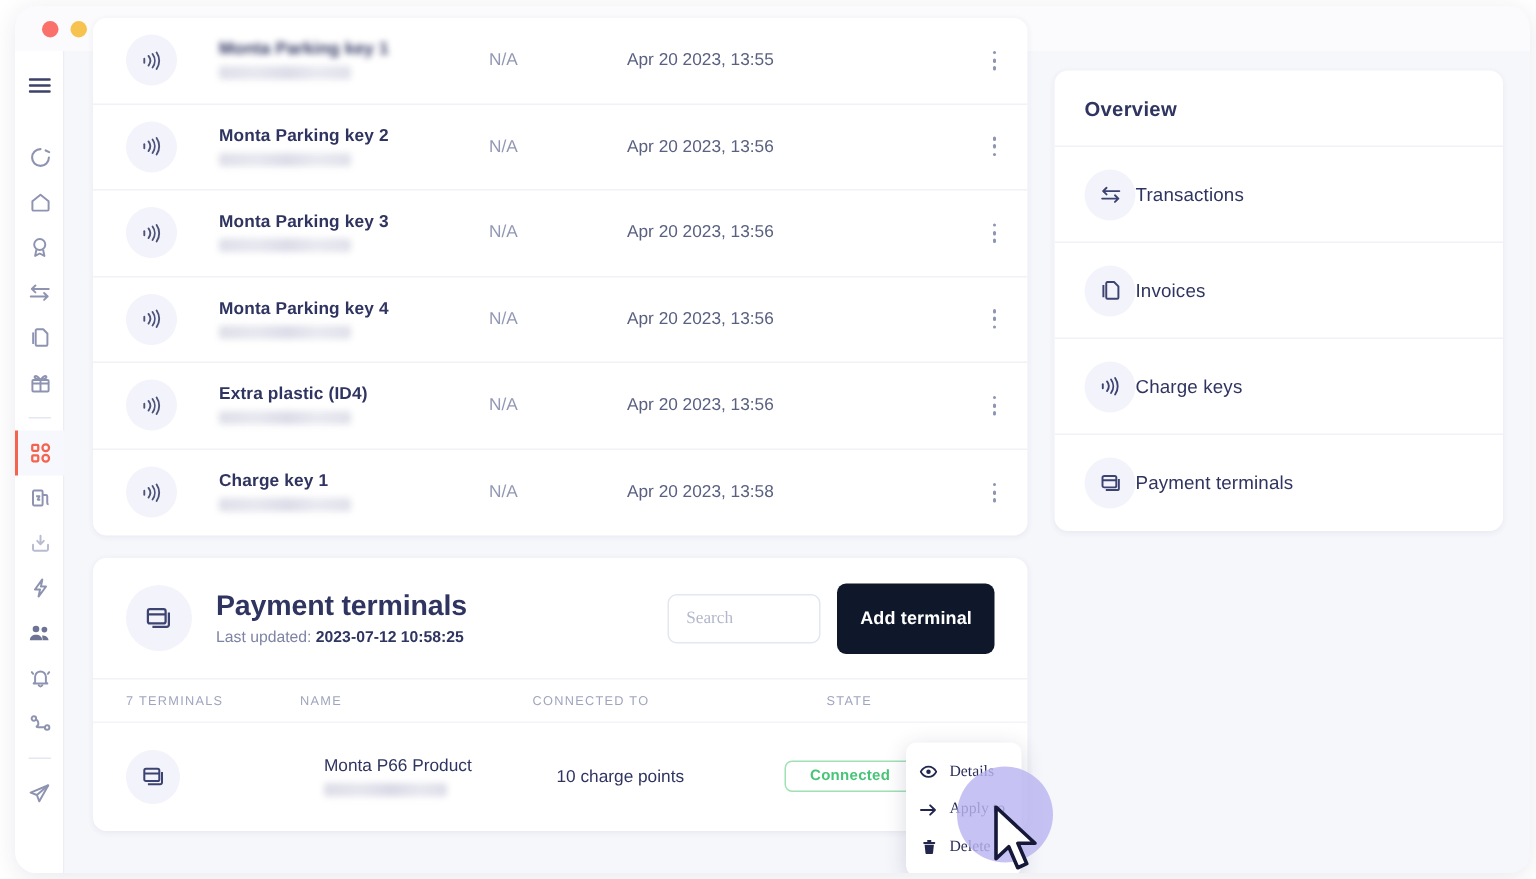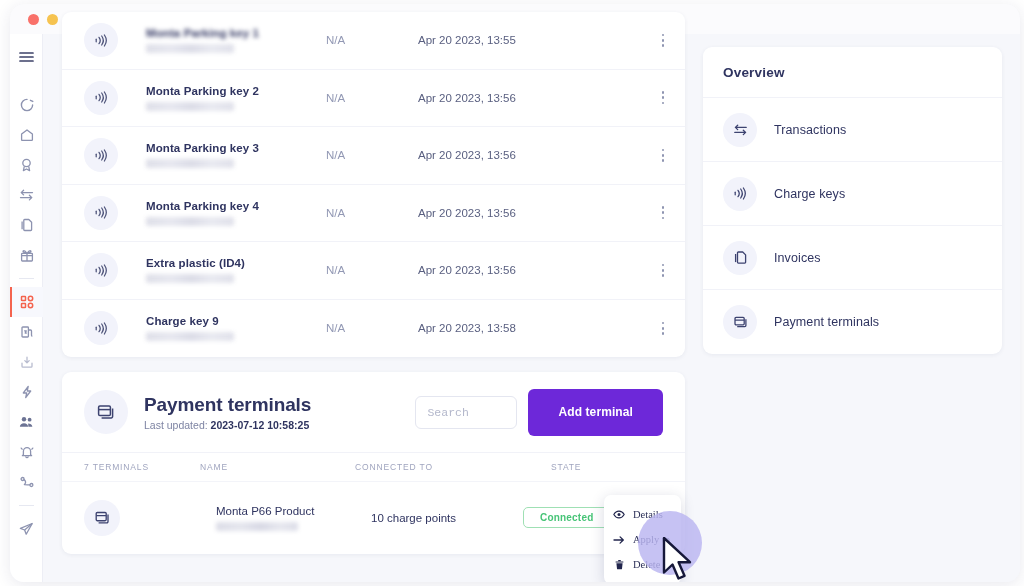--- a/index.html
+++ b/index.html
@@ -203,21 +203,21 @@
   }
   .ov-row {
     height: 64px;
     display: flex;
     align-items: center;
     padding-left: 20px;
     border-bottom: 1px solid #f1f2f8;
   }
   .ov-row:last-child { border-bottom: none; }
   .ov-label {
-    margin-left: 17px;
+    margin-left: 0;
     font-size: 12.5px;
     color: #2f3460;
     letter-spacing: .1px;
   }
 
   
   .terms-card {
     position: absolute;
     left: 52px;
     top: 338px;
@@ -267,30 +267,30 @@
   }
   .search-input {
     width: 102px;
     height: 33px;
     border: 1px solid #e4e6f0;
     border-radius: 6px;
     background: #fff;
     padding: 0 11px;
     font-size: 11.5px;
     color: #2f3460;
-    font-family: Liberation Mono, monospace;
+    font-family: Liberation Serif, serif;
     outline: none;
   }
   .search-input::placeholder { color: #b3b7cb; }
   .add-btn {
     height: 47px;
-    padding: 0 30px;
+    padding: 0 15px;
     border: none;
     border-radius: 6px;
-    background: #6d28d9;
+    background: #0f172a;
     color: #ffffff;
     font-size: 12px;
     font-weight: bold;
     letter-spacing: .1px;
     cursor: pointer;
     font-family: "Liberation Sans", sans-serif;
   }
 
   .terms-colhead {
     display: flex;
@@ -686,21 +686,21 @@
         <div class="key-row">
           <div class="round-icon">
             <svg width="15" height="13" viewBox="0 0 15 13" fill="none" stroke="#4c5278" stroke-width="1.25" stroke-linecap="round">
               <path d="M2.2 5.2v2.6"></path>
                 <path d="M5 3.3a5.2 5.2 0 0 1 0 6.4"></path>
               <path d="M7.7 2a7.6 7.6 0 0 1 0 9"></path>
                 <path d="M10.4 1a9.6 9.6 0 0 1 0 11"></path>
             </svg>
           </div>
           <div class="key-name-wrap">
-            <div class="key-name">Charge key 9</div>
+            <div class="key-name">Charge key 1</div>
             <div class="key-sub-blur"></div>
           </div>
           <div class="key-na">N/A</div>
           <div class="key-date">Apr 20 2023, 13:58</div>
           <div class="kebab">
               <i></i>
               <i></i>
               <i></i>
             </div>
         </div>
@@ -712,46 +712,46 @@
         </div>
 
         <div class="ov-row">
           <span class="round-icon">
             <svg width="15" height="12" viewBox="0 0 15 12" fill="none" stroke="#3d4370" stroke-width="1.3" stroke-linecap="round" stroke-linejoin="round">
               <path d="M13.2 3.4H2.4M4.7 1.2 2.4 3.4l2.3 2.2"></path>
               <path d="M1.8 8.4h10.8M10.3 6.2l2.3 2.2-2.3 2.2"></path>
             </svg>
           </span>
           <span class="ov-label">Transactions</span>
+        </div>
+
+        <div class="ov-row">
+          <span class="round-icon">
+            <svg width="15" height="15" viewBox="0 0 15 15" fill="none" stroke="#3d4370" stroke-width="1.3" stroke-linejoin="round">
+              <path d="M5.3 2h4.4l2.9 2.9v7.4a.8.8 0 0 1-.8.8H5.3a.8.8 0 0 1-.8-.8V2.8a.8.8 0 0 1 .8-.8z"></path>
+              <path d="M2.6 4v8.1"></path>
+            </svg>
+          </span>
+          <span class="ov-label">Invoices</span>
         </div>
 
         <div class="ov-row">
           <span class="round-icon">
             <svg width="15" height="13" viewBox="0 0 15 13" fill="none" stroke="#3d4370" stroke-width="1.25" stroke-linecap="round">
               <path d="M2.2 5.2v2.6"></path>
                 <path d="M5 3.3a5.2 5.2 0 0 1 0 6.4"></path>
               <path d="M7.7 2a7.6 7.6 0 0 1 0 9"></path>
                 <path d="M10.4 1a9.6 9.6 0 0 1 0 11"></path>
             </svg>
           </span>
           <span class="ov-label">Charge keys</span>
         </div>
 
         <div class="ov-row">
           <span class="round-icon">
-            <svg width="15" height="15" viewBox="0 0 15 15" fill="none" stroke="#3d4370" stroke-width="1.3" stroke-linejoin="round">
-              <path d="M5.3 2h4.4l2.9 2.9v7.4a.8.8 0 0 1-.8.8H5.3a.8.8 0 0 1-.8-.8V2.8a.8.8 0 0 1 .8-.8z"></path>
-              <path d="M2.6 4v8.1"></path>
-            </svg>
-          </span>
-          <span class="ov-label">Invoices</span>
-        </div>
-
-        <div class="ov-row">
-          <span class="round-icon">
             <svg width="15" height="14" viewBox="0 0 15 14" fill="none" stroke="#3d4370" stroke-width="1.3" stroke-linejoin="round">
               <rect x="2" y="2.3" width="9.2" height="7.6" rx="1.1"></rect>
               <path d="M2 5.2h9.2"></path>
               <path d="M12.9 4.3v6.3a1.1 1.1 0 0 1-1.1 1.1H4.2"></path>
             </svg>
           </span>
           <span class="ov-label">Payment terminals</span>
         </div>
       </aside>
 

